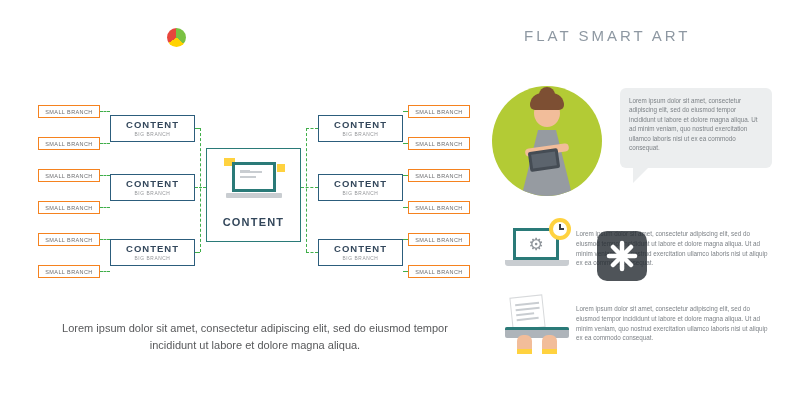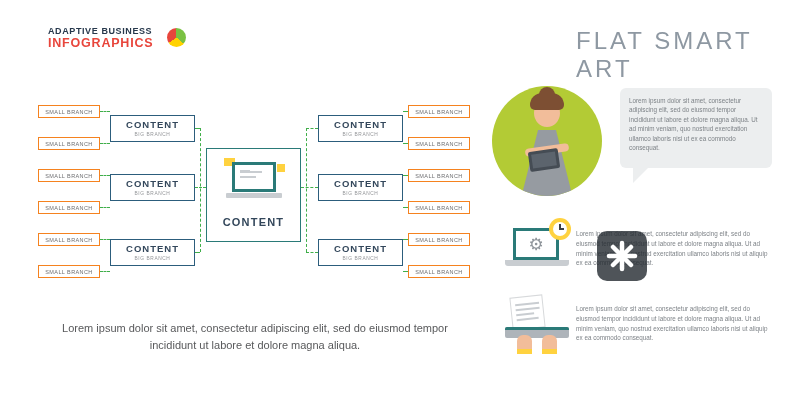--- a/index.html
+++ b/index.html
@@ -6,21 +6,21 @@
   html,body { background:#ffffff; }
   body { font-family:"Liberation Sans", sans-serif; }
   #canvas { position:relative; width:800px; height:405px; background:#ffffff; overflow:hidden; }
 
   
   .logo { position:absolute; left:48px; top:26px; line-height:1.15; }
   .logo-line1 { display:block; font-size:9px; font-weight:bold; color:#27384c; letter-spacing:0.6px; }
   .logo-line2 { display:block; font-size:12.5px; font-weight:bold; color:#e8463c; letter-spacing:0.8px; }
   .logo-pie { position:absolute; left:167px; top:28px; width:19px; height:19px; border-radius:50%;
               background:conic-gradient(#7ac143 0 130deg, #ffd200 130deg 235deg, #e8463c 235deg 360deg); }
-  .page-title { position:absolute; left:576px; top:27px; font-size:24px; color:#8e98a2; letter-spacing:3px; font-weight:normal; }
+  .page-title { position:absolute; left:524px; top:27px; font-size:15px; color:#8e98a2; letter-spacing:3px; font-weight:normal; }
 
   
   .small-box { position:absolute; width:62px; height:13px; border:1px solid #f5821f; background:#fff;
                display:flex; align-items:center; justify-content:center;
                font-size:5.5px; color:#6d6e71; letter-spacing:0.4px; }
   .mid-box { position:absolute; width:85px; height:27px; border:1px solid #2c5d7c; background:#fff;
              display:flex; flex-direction:column; align-items:center; justify-content:center; }
   .mid-box .lbl { font-size:9.5px; font-weight:bold; color:#33475b; letter-spacing:1px; line-height:1.1; }
   .mid-box .sub { font-size:4.8px; color:#939598; letter-spacing:0.6px; margin-top:1px; }
   .center-box { position:absolute; left:206px; top:148px; width:95px; height:94px; border:1px solid #2a7a78; background:#fff;
@@ -102,24 +102,20 @@
   .wm-box { position:absolute; left:597px; top:231px; width:50px; height:50px; background:rgba(35,41,48,0.8);
             border-radius:10px; display:flex; align-items:center; justify-content:center; }
   .wm-id { position:absolute; left:654px; top:254px; font-size:11px; color:#f4f5f6; letter-spacing:0.3px;
            text-shadow:0 0 3px rgba(0,0,0,0.85), 0 1px 2px rgba(0,0,0,0.7); }
 </style>
 </head>
 <body>
 
 <div id="canvas">
 
-  <div class="logo">
-    <span class="logo-line1">ADAPTIVE BUSINESS</span>
-    <span class="logo-line2">INFOGRAPHICS</span>
-  </div>
   <div class="logo-pie"></div>
   <div class="page-title">FLAT SMART ART</div>
 
   <div class="small-box" style="left:38px;top:105px">SMALL BRANCH</div>
   <div class="small-box" style="left:38px;top:137px">SMALL BRANCH</div>
   <div class="small-box" style="left:38px;top:169px">SMALL BRANCH</div>
   <div class="small-box" style="left:38px;top:201px">SMALL BRANCH</div>
   <div class="small-box" style="left:38px;top:233px">SMALL BRANCH</div>
   <div class="small-box" style="left:38px;top:265px">SMALL BRANCH</div>
 

